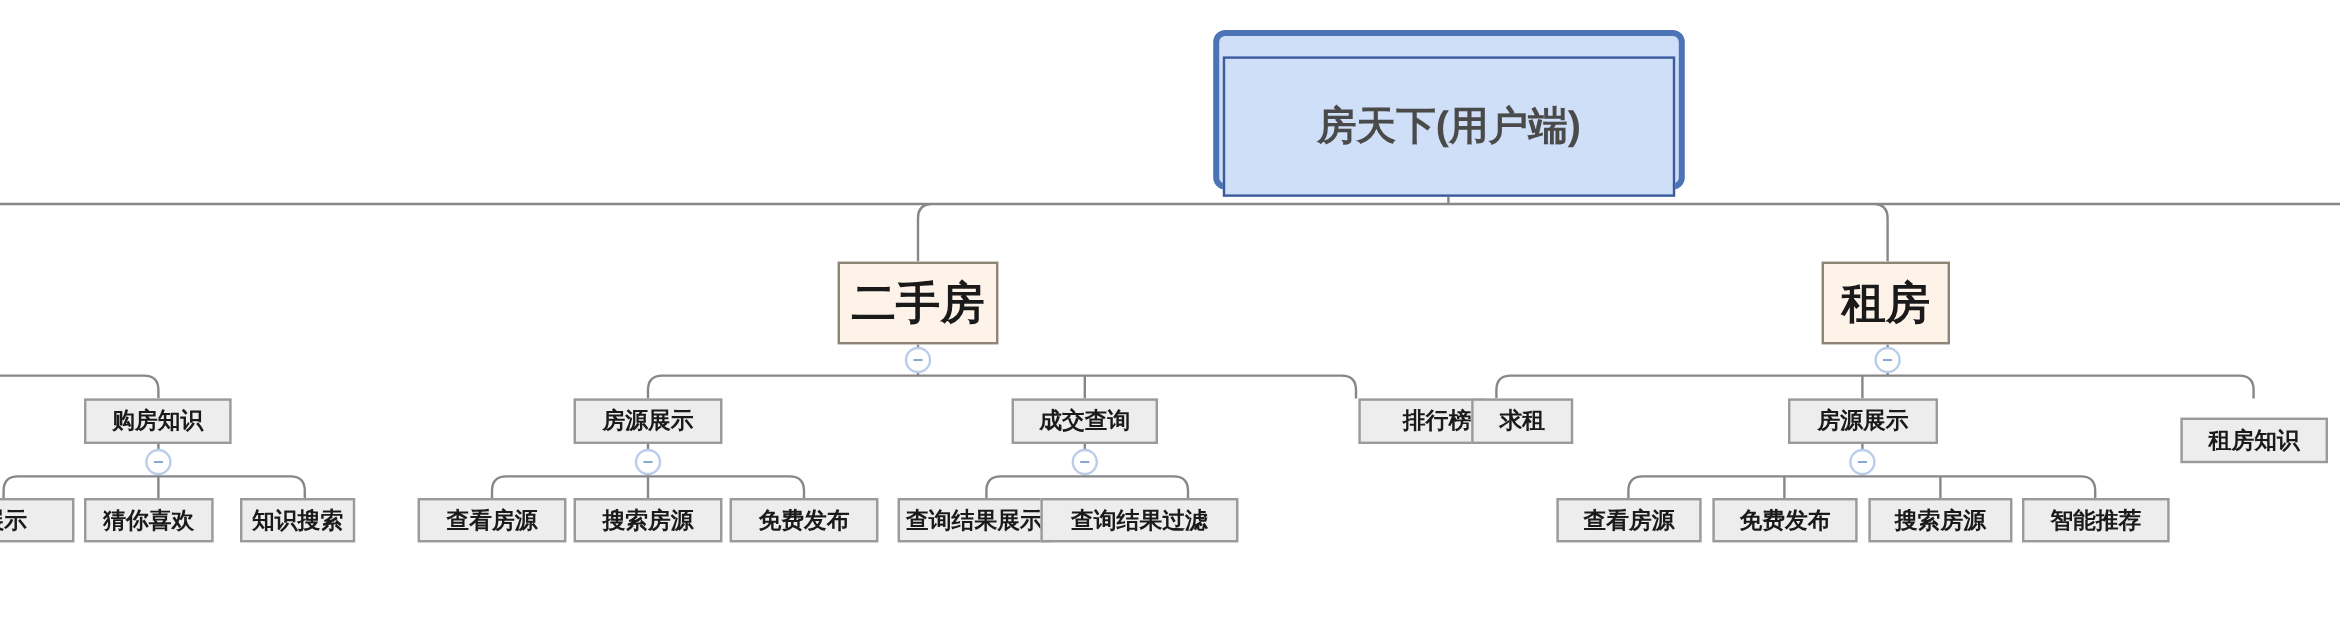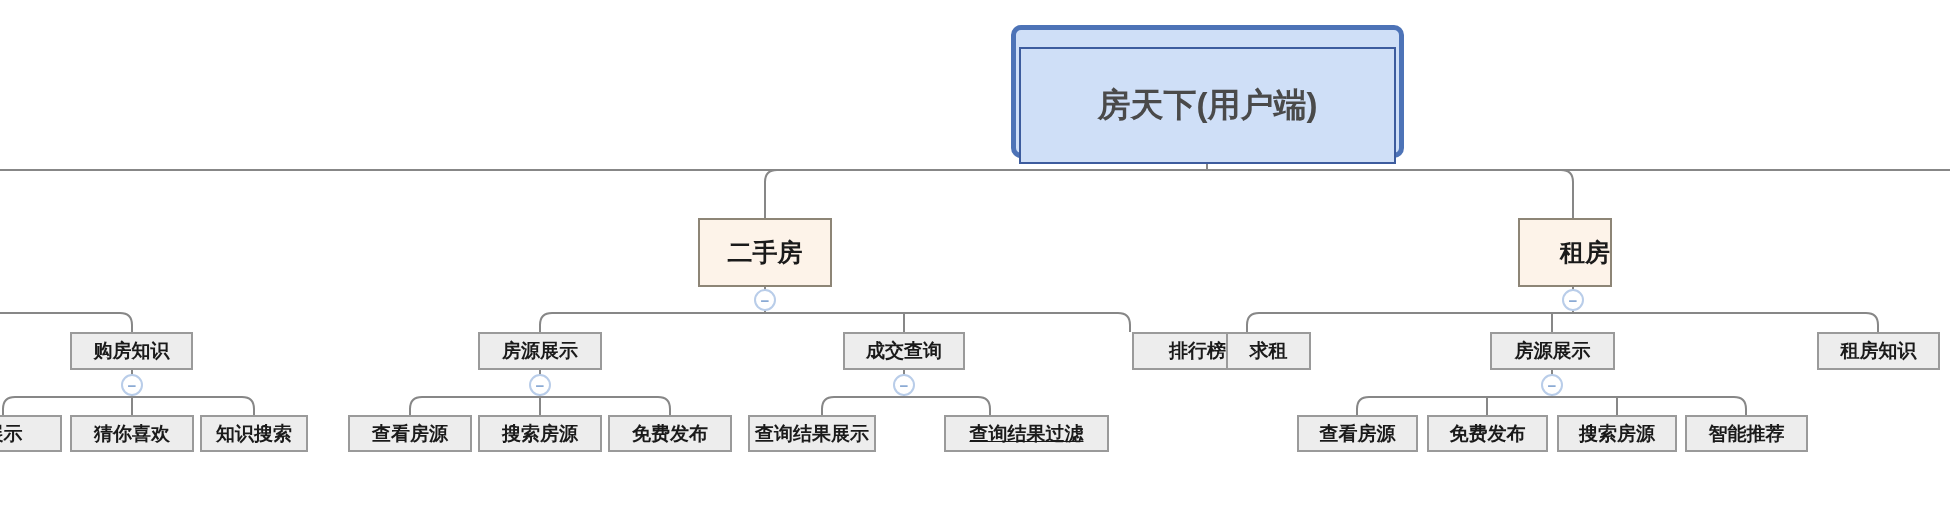--- a/index.html
+++ b/index.html
@@ -18,21 +18,21 @@
   .wires{position:absolute;left:0;top:0;pointer-events:none;}
   .node{
     position:absolute; box-sizing:border-box;
     display:flex; align-items:center; justify-content:center;
     background:var(--leaf-fill); border:2px solid var(--leaf-border);
     color:var(--text); font-weight:600; white-space:nowrap;
     cursor:default;
   }
   .lv3,.lv4{top:332px; height:38px; font-size:19px;}
   .lv4{top:415px; height:37px;}
-  .lv2{top:218px; height:69px; font-size:25px;
+  .lv2{top:218px; height:69px; font-size:37px;
        background:var(--branch-fill); border-color:var(--branch-border);}
   .root{
     left:1011px; top:25px; width:393px; height:133px;
     background:var(--root-fill); border:5px solid var(--root-border);
     border-radius:10px; padding:3px;
   }
   .root-inner{
     box-sizing:border-box; width:100%; height:100%;
     border:2px solid var(--root-inner-border);
     display:flex; align-items:center; justify-content:center;
@@ -47,33 +47,33 @@
     display:flex; align-items:center; justify-content:center;
     font-size:15px; font-weight:bold; line-height:1; cursor:pointer;
   }
   
   #n-goufangzhishi{left:70px;width:123px;}
   #n-fangyuanzhanshi1{left:478px;width:124px;}
   #n-chengjiaochaxun{left:843px;width:122px;}
   #n-paihangbang{left:1132px;width:104px;padding-left:27px;}
   #n-qiuzu{left:1205px;width:85px;margin-left:21px;}
   #n-fangyuanzhanshi2{left:1490px;width:125px;}
-  #n-zufangzhishi{left:1817px;width:123px;}
+  #n-zufangzhishi{left:1817px;width:123px;margin-top:16px;}
   
   #n-ershoufang{left:698px;width:134px;}
-  #n-zufang{left:1518px;width:94px;justify-content:flex-end;}
+  #n-zufang{left:1518px;width:107px;}
   
   #n-zhanshi{left:-55px;width:117px;}
-  #n-cainixihuan{left:70px;width:124px;}
-  #n-zhishisousuo{left:200px;width:108px;}
+  #n-cainixihuan{left:70px;width:108px;}
+  #n-zhishisousuo{left:200px;width:96px;}
   #n-chakanfangyuan1{left:348px;width:124px;}
   #n-sousuofangyuan1{left:478px;width:124px;}
   #n-mianfeifabu1{left:608px;width:124px;}
   #n-chaxunjieguozhanshi{left:748px;width:128px;}
-  #n-chaxunjieguoguolv{left:944px;width:165px;text-decoration:underline;}
+  #n-chaxunjieguoguolv{left:867px;width:165px;}
   #n-chakanfangyuan2{left:1297px;width:121px;}
   #n-mianfeifabu2{left:1427px;width:121px;}
   #n-sousuofangyuan2{left:1557px;width:120px;}
   #n-zhinengtuijian{left:1685px;width:123px;}
   
   #c-ershoufang{left:754px;top:289px;}
   #c-zufang{left:1562px;top:289px;}
   #c-goufangzhishi{left:121px;top:374px;}
   #c-fangyuanzhanshi1{left:529px;top:374px;}
   #c-chengjiaochaxun{left:893px;top:374px;}

